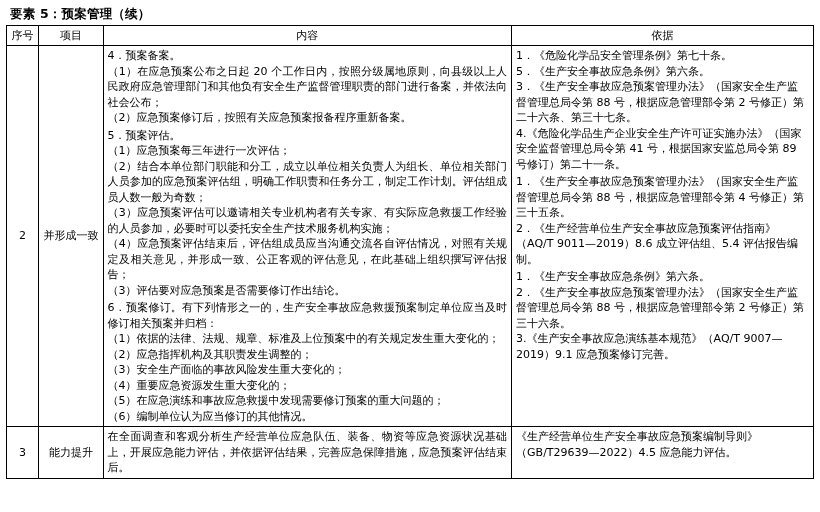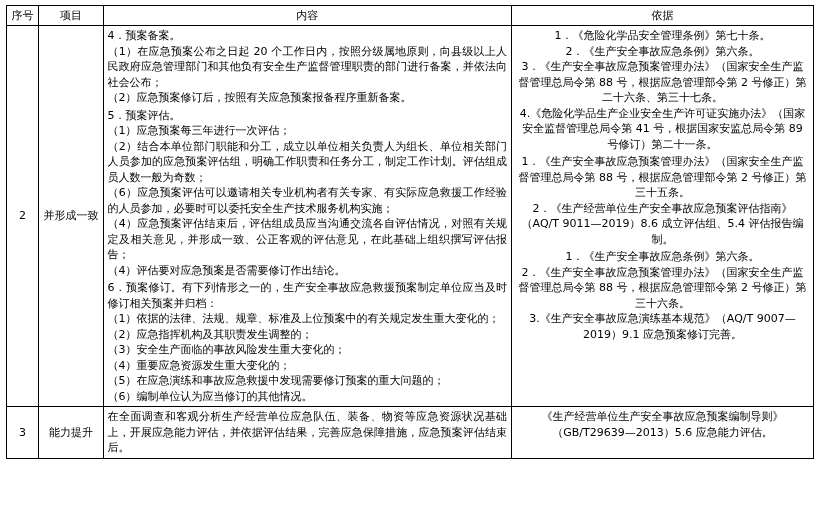--- a/index.html
+++ b/index.html
@@ -61,29 +61,30 @@
   .vmid {
     vertical-align: middle !important;
   }
   .para {
     margin: 0;
     text-align: justify;
     text-justify: inter-ideograph;
   }
   .basis p {
     margin: 0;
-    text-align: center;
+    text-align: left;
   }
   .small-gap { height: 2px; }
 </style>
 </head>
 <body>
 
 <div class="page">
 
+  <div class="doc-title">要素 5：预案管理（续）</div>
 
   <table class="main">
     <colgroup>
       <col class="col-no">
       <col class="col-item">
       <col class="col-content">
       <col class="col-basis">
     </colgroup>
     <thead>
       <tr>
@@ -99,54 +100,54 @@
         <td class="cell-center vmid">2</td>
         <td class="cell-center vmid">并形成一致</td>
         <td>
           <p class="para">4．预案备案。</p>
           <p class="para">（1）在应急预案公布之日起 20 个工作日内，按照分级属地原则，向县级以上人民政府应急管理部门和其他负有安全生产监督管理职责的部门进行备案，并依法向社会公布；</p>
           <p class="para">（2）应急预案修订后，按照有关应急预案报备程序重新备案。</p>
           <div class="small-gap"></div>
           <p class="para">5．预案评估。</p>
           <p class="para">（1）应急预案每三年进行一次评估；</p>
           <p class="para">（2）结合本单位部门职能和分工，成立以单位相关负责人为组长、单位相关部门人员参加的应急预案评估组，明确工作职责和任务分工，制定工作计划。评估组成员人数一般为奇数；</p>
-          <p class="para">（6）应急预案评估可以邀请相关专业机构者有关专家、有实际应急救援工作经验的人员参加，必要时可以委托安全生产技术服务机构实施；</p>
+          <p class="para">（3）应急预案评估可以邀请相关专业机构者有关专家、有实际应急救援工作经验的人员参加，必要时可以委托安全生产技术服务机构实施；</p>
           <p class="para">（4）应急预案评估结束后，评估组成员应当沟通交流各自评估情况，对照有关规定及相关意见，并形成一致、公正客观的评估意见，在此基础上组织撰写评估报告；</p>
-          <p class="para">（4）评估要对应急预案是否需要修订作出结论。</p>
+          <p class="para">（3）评估要对应急预案是否需要修订作出结论。</p>
           <div class="small-gap"></div>
           <p class="para">6．预案修订。有下列情形之一的，生产安全事故应急救援预案制定单位应当及时修订相关预案并归档：</p>
           <p class="para">（1）依据的法律、法规、规章、标准及上位预案中的有关规定发生重大变化的；</p>
           <p class="para">（2）应急指挥机构及其职责发生调整的；</p>
           <p class="para">（3）安全生产面临的事故风险发生重大变化的；</p>
           <p class="para">（4）重要应急资源发生重大变化的；</p>
           <p class="para">（5）在应急演练和事故应急救援中发现需要修订预案的重大问题的；</p>
           <p class="para">（6）编制单位认为应当修订的其他情况。</p>
         </td>
         <td class="basis">
           <p>1．《危险化学品安全管理条例》第七十条。</p>
-          <p>2．《生产安全事故应急条例》第六条。</p>
+          <p>5．《生产安全事故应急条例》第六条。</p>
           <p>3．《生产安全事故应急预案管理办法》（国家安全生产监督管理总局令第 88 号，根据应急管理部令第 2 号修正）第二十六条、第三十七条。</p>
           <p>4.《危险化学品生产企业安全生产许可证实施办法》（国家安全监督管理总局令第 41 号，根据国家安监总局令第 89 号修订）第二十一条。</p>
           <div class="small-gap"></div>
-          <p>1．《生产安全事故应急预案管理办法》（国家安全生产监督管理总局令第 88 号，根据应急管理部令第 2 号修正）第三十五条。</p>
+          <p>1．《生产安全事故应急预案管理办法》（国家安全生产监督管理总局令第 88 号，根据应急管理部令第 4 号修正）第三十五条。</p>
           <p>2．《生产经营单位生产安全事故应急预案评估指南》（AQ/T 9011—2019）8.6 成立评估组、5.4 评估报告编制。</p>
           <div class="small-gap"></div>
           <p>1．《生产安全事故应急条例》第六条。</p>
           <p>2．《生产安全事故应急预案管理办法》（国家安全生产监督管理总局令第 88 号，根据应急管理部令第 2 号修正）第三十六条。</p>
           <p>3.《生产安全事故应急演练基本规范》（AQ/T 9007—2019）9.1 应急预案修订完善。</p>
         </td>
       </tr>
 
       <tr>
         <td class="cell-center vmid">3</td>
         <td class="cell-center vmid">能力提升</td>
         <td>
           <p class="para">在全面调查和客观分析生产经营单位应急队伍、装备、物资等应急资源状况基础上，开展应急能力评估，并依据评估结果，完善应急保障措施，应急预案评估结束后。</p>
         </td>
         <td class="basis">
           <p>《生产经营单位生产安全事故应急预案编制导则》</p>
-          <p>（GB/T29639—2013）5.6 应急能力评估。</p>
+          <p>（GB/T29639—2022）4.5 应急能力评估。</p>
         </td>
       </tr>
 
     </tbody>
   </table>
 </div>
 
 </body></html>

